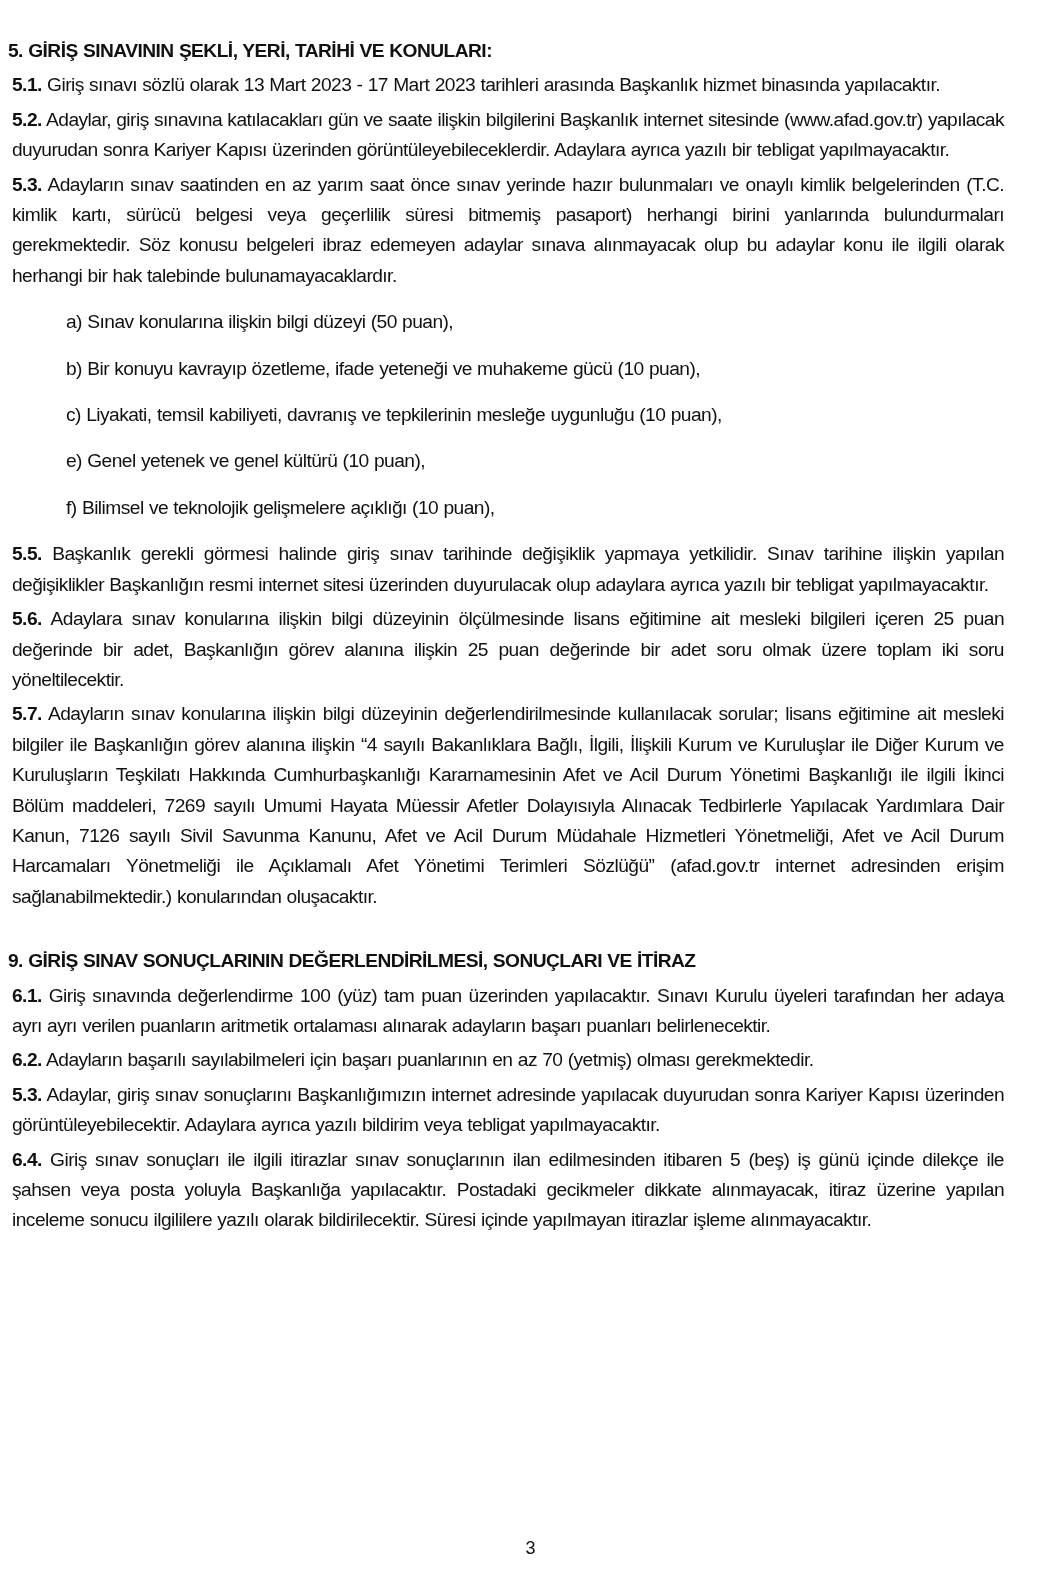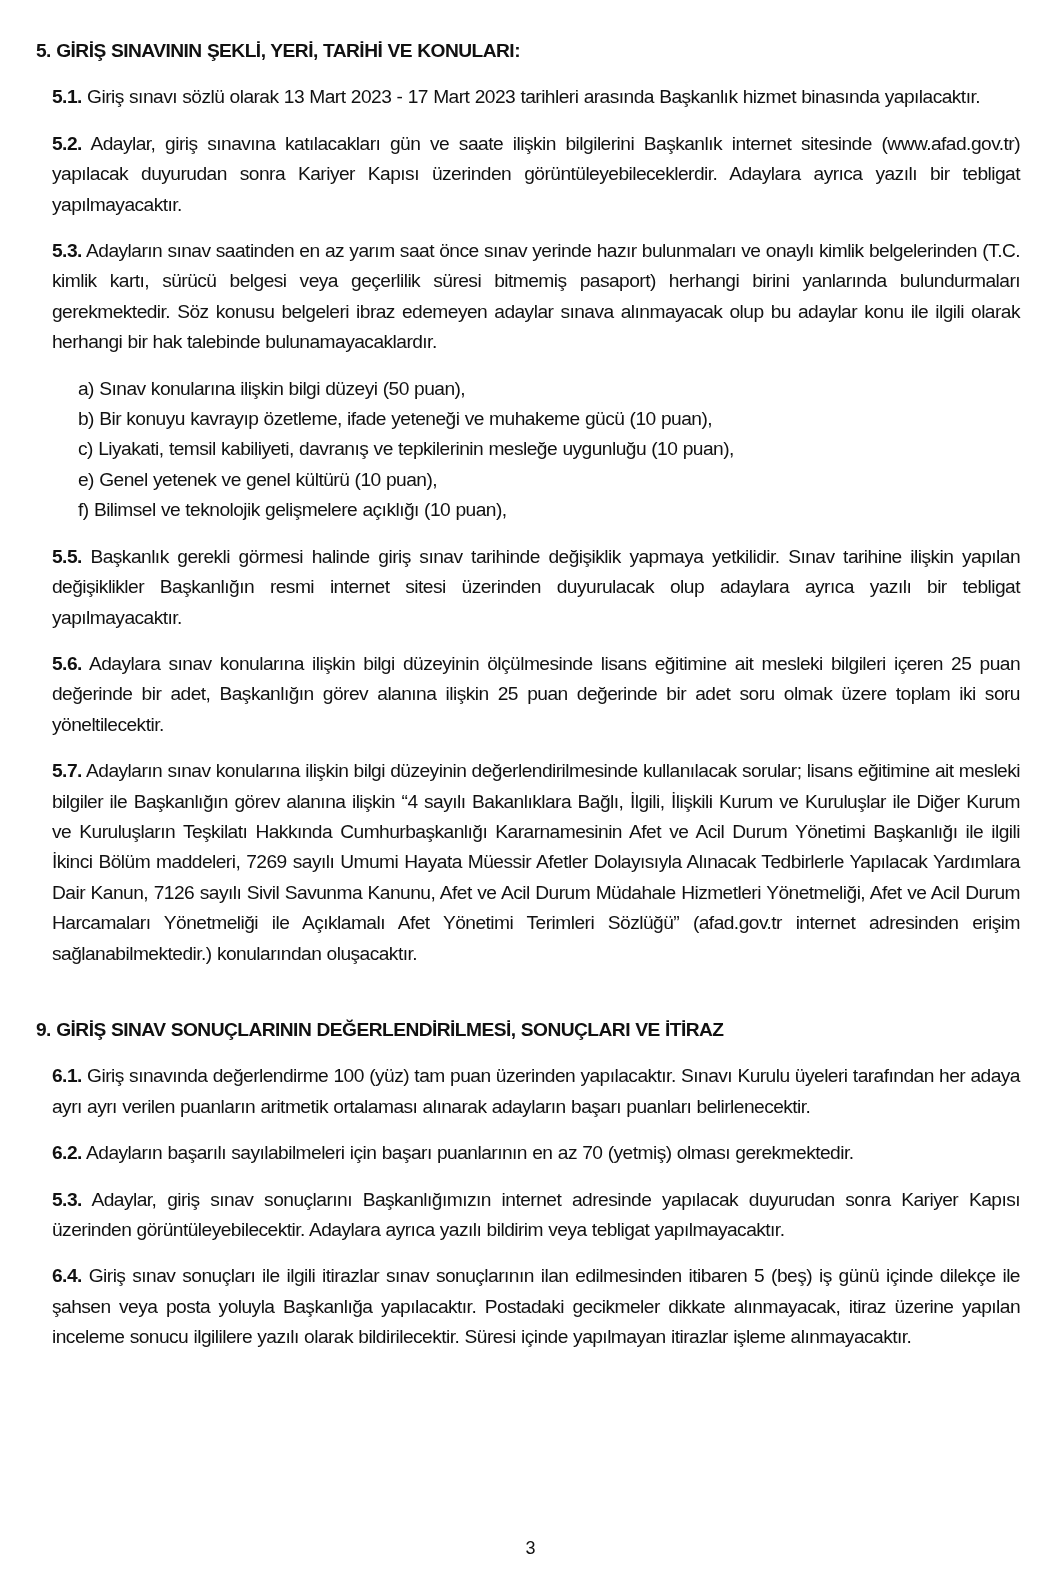--- a/index.html
+++ b/index.html
@@ -6,39 +6,39 @@
   body {
     width: 1061px;
     height: 1574px;
     position: relative;
     overflow: hidden;
     font-family: "Liberation Sans", "DejaVu Sans", sans-serif;
     color: #111111;
   }
   .page {
     position: absolute;
-    left: 36px;
+    left: 8px;
     top: 36px;
     width: 1000px;
     font-size: 19.2px;
     line-height: 30.4px;
     letter-spacing: -0.55px;
     word-spacing: 0.5px;
   }
   .heading {
     font-weight: bold;
     margin: 0;
   }
   .para {
-    margin: 16px;
+    margin: 4px;
     text-align: justify;
   }
   .num { font-weight: bold; }
   .item {
-    margin: 0;
+    margin: 16px;
     padding-left: 42px;
   }
   .gap { height: 30px; }
   .page-number {
     position: absolute;
     left: 0;
     width: 1061px;
     top: 1537px;
     text-align: center;
     font-size: 18px;

